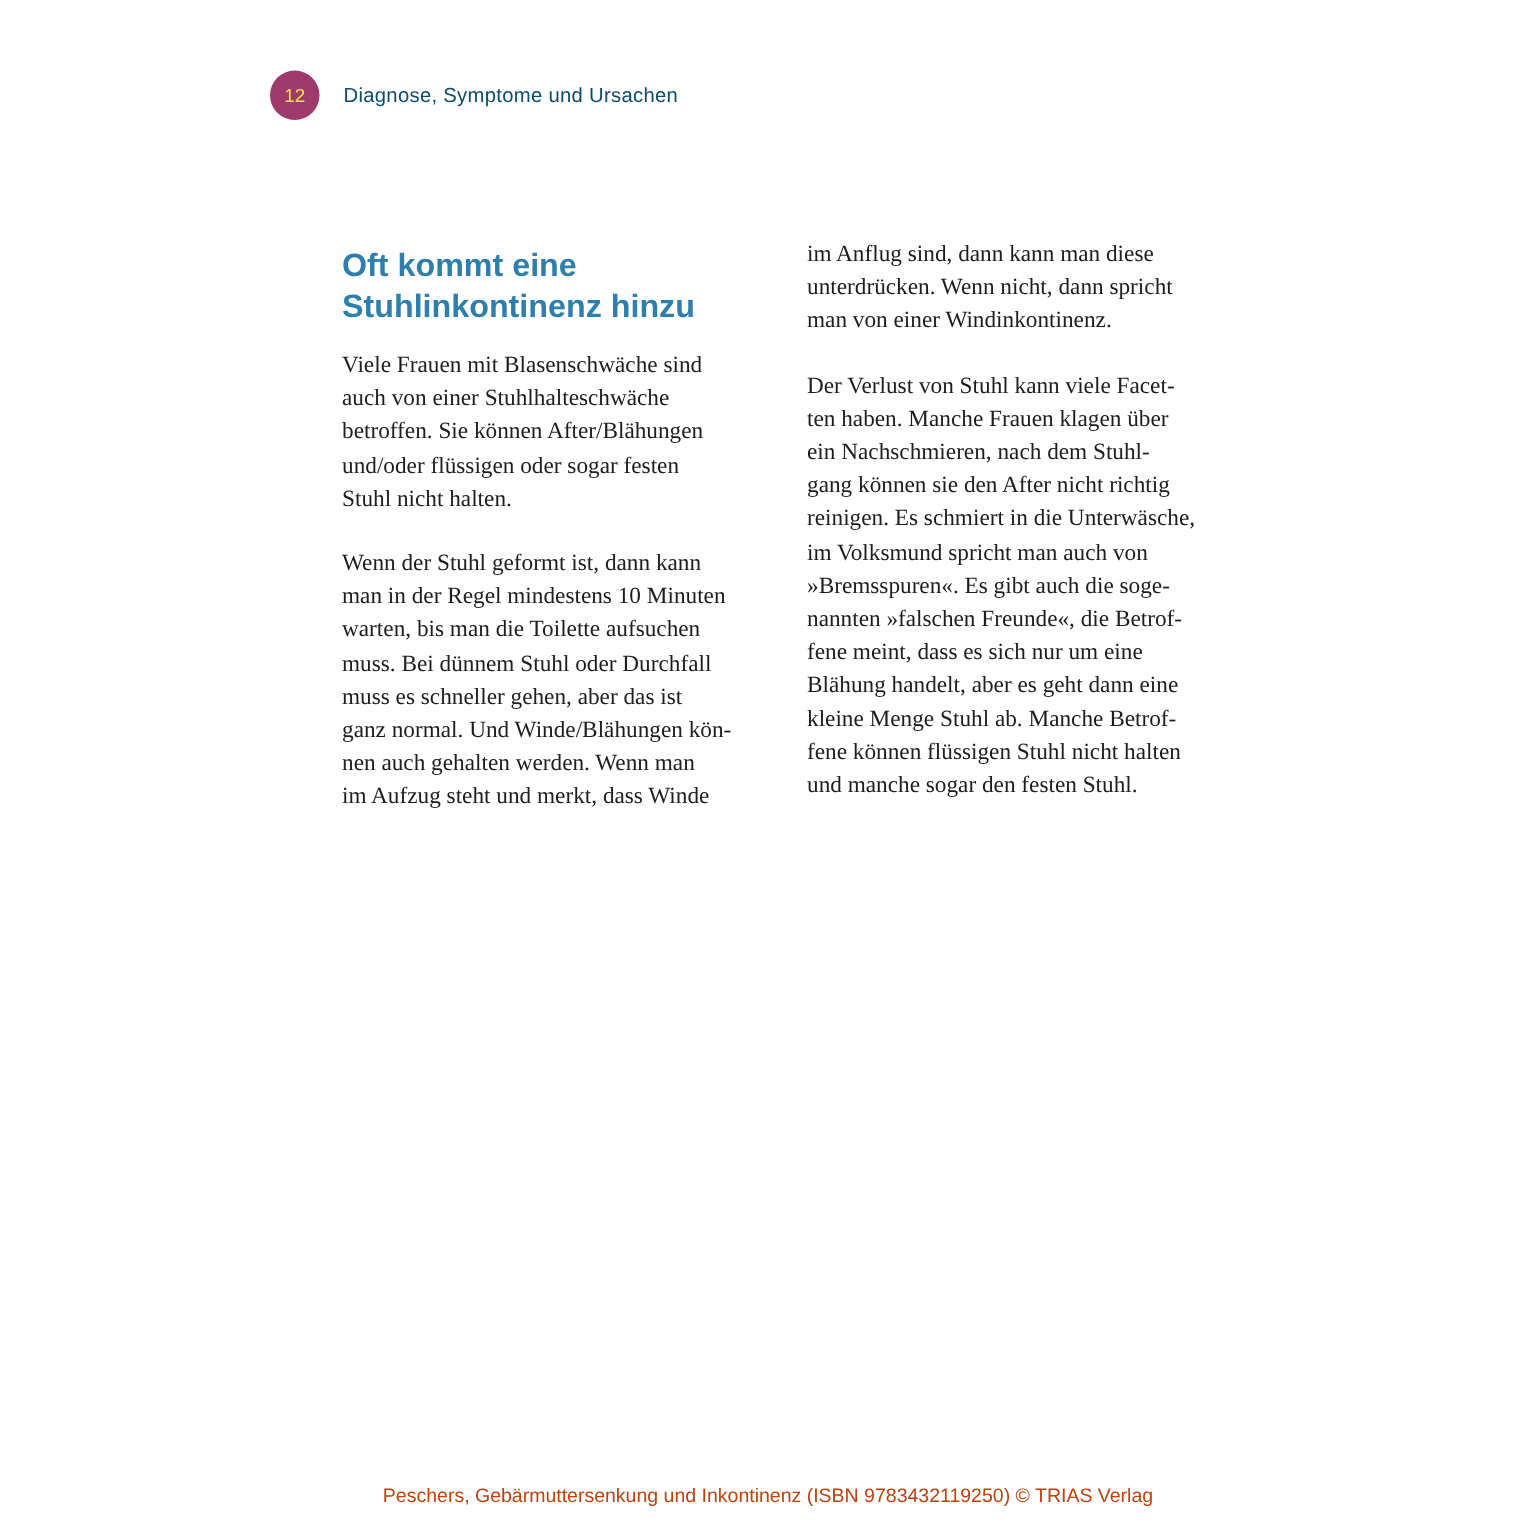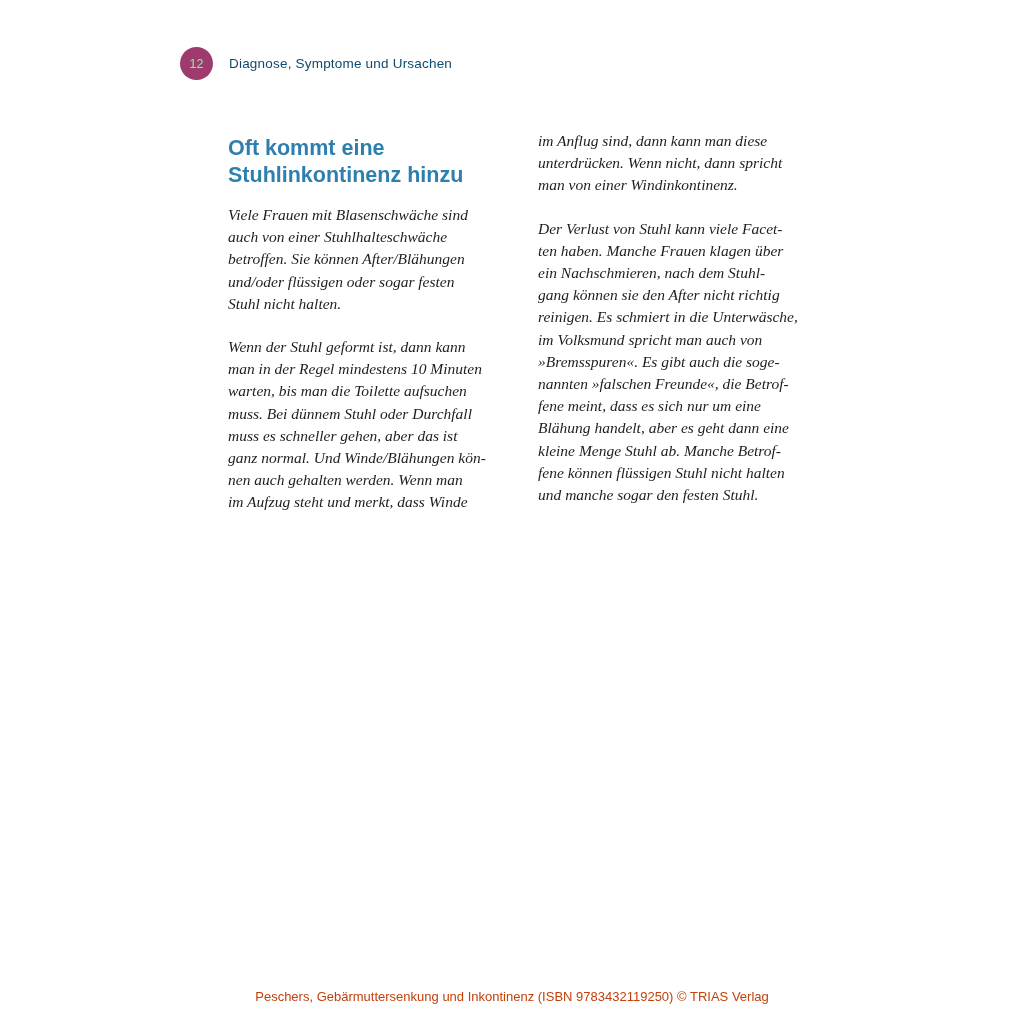--- a/index.html
+++ b/index.html
@@ -17,56 +17,56 @@
     top: 47px;
     display: flex;
     align-items: center;
     gap: 16px;
   }
   .page-number-badge {
     width: 33px;
     height: 33px;
     border-radius: 50%;
     background: #9e3a6c;
-    color: #86efac;
+    color: #fde047;
     display: flex;
     align-items: center;
     justify-content: center;
     font-family: "Liberation Sans", sans-serif;
     font-size: 12.5px;
     flex: 0 0 auto;
   }
   .chapter-title {
     font-family: "Liberation Sans", sans-serif;
     font-size: 13.5px;
     color: #0c4a6e;
     letter-spacing: 0.2px;
   }
   .column {
     position: absolute;
     font-family: "Liberation Serif", serif;
     font-size: 15.5px;
     line-height: 22.2px;
     color: #1d1d1b;
+    margin-top: 29px;
   }
   .column-left  { left: 228px; top: 135px; width: 296px; }
   .column-right { left: 538px; top: 130px; width: 296px; }
   .article-heading {
     font-family: "Liberation Sans", sans-serif;
     font-weight: 700;
     font-size: 21.5px;
     line-height: 26.5px;
     color: #2e7fad;
     white-space: pre-line;
     margin-bottom: 16px;
   }
   .body-paragraph {
     white-space: pre-line;
     margin-bottom: 21px;
-    font-style: italic;
   }
   .page-footer {
     position: absolute;
     left: 0;
     right: 0;
     top: 989px;
     text-align: center;
     font-family: "Liberation Sans", sans-serif;
     font-size: 13px;
     color: #c2410c;

